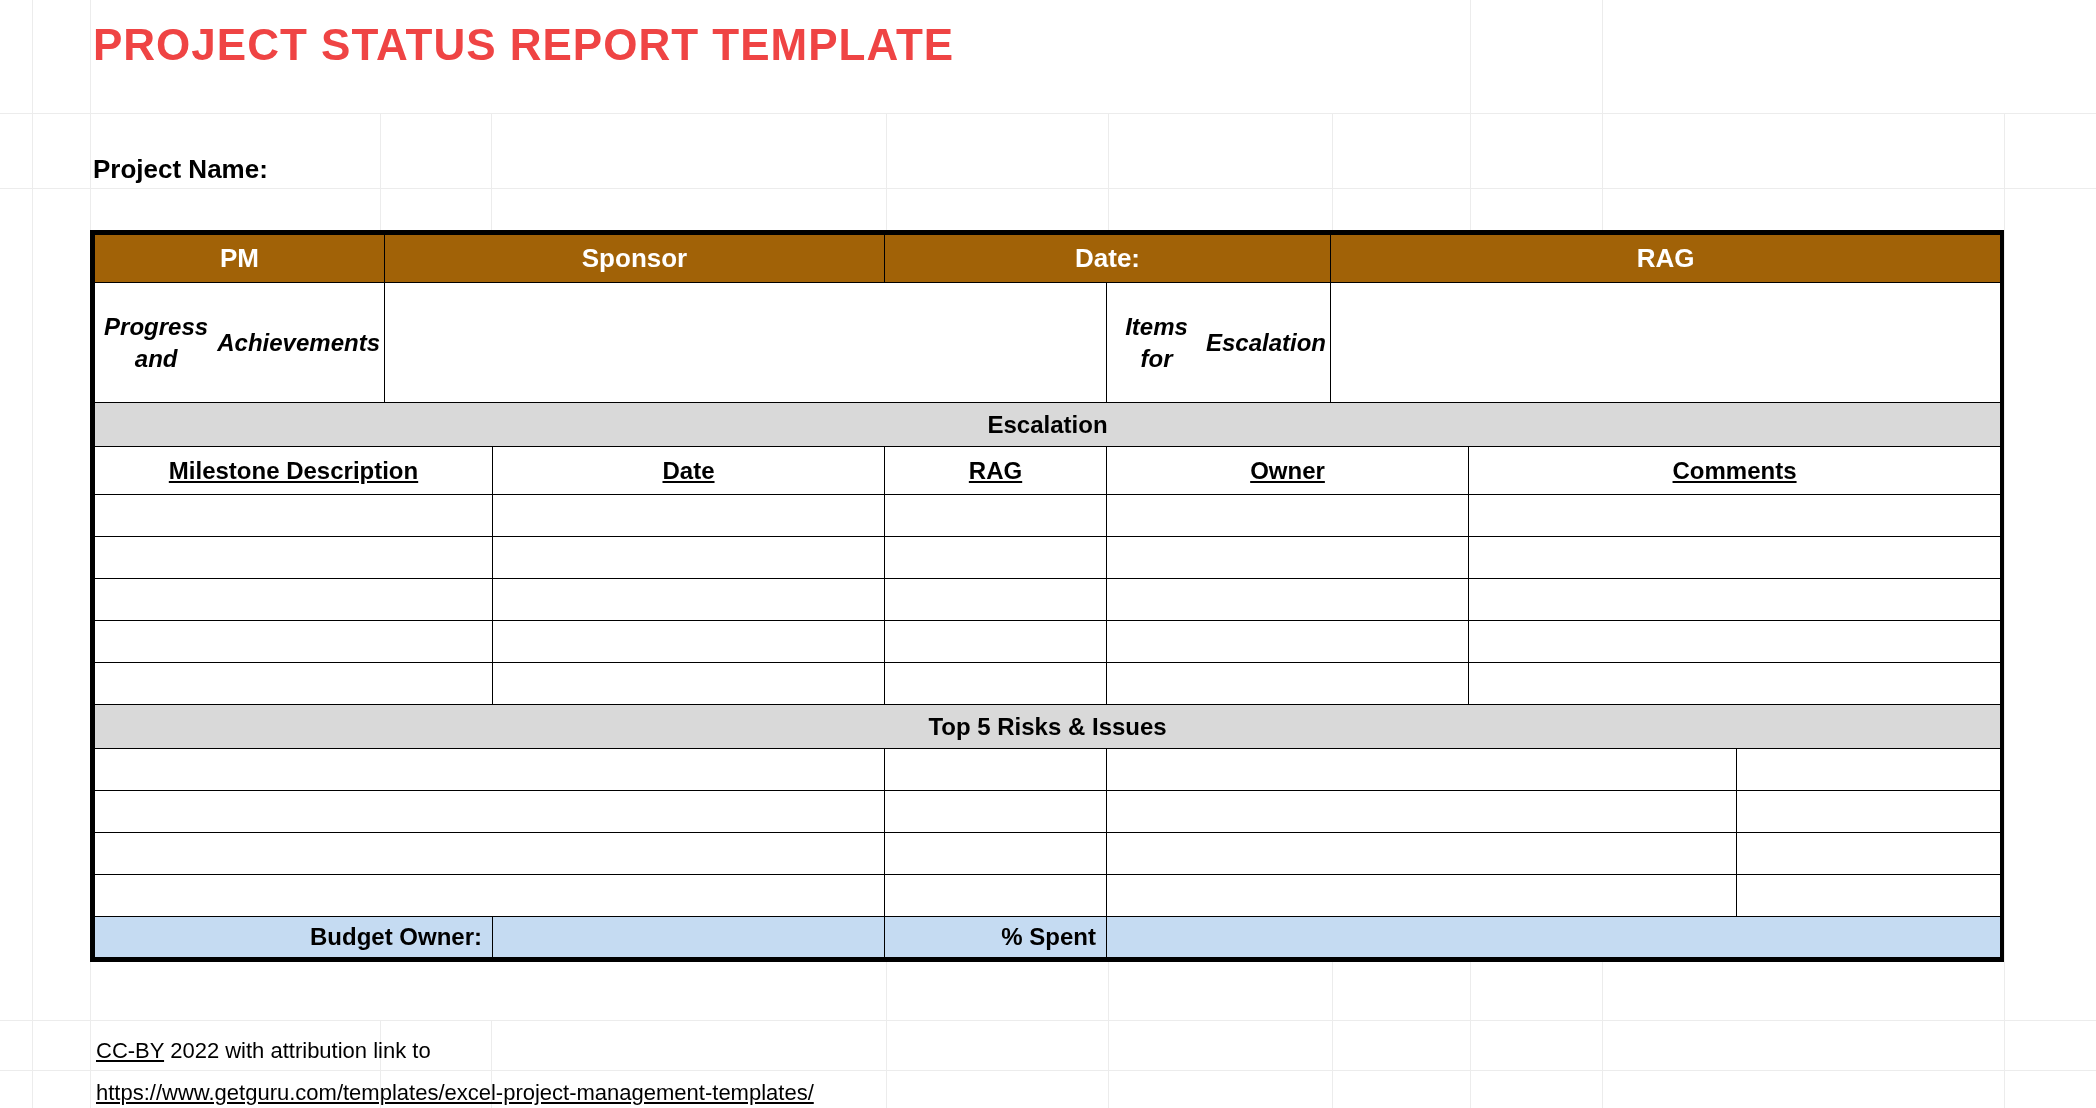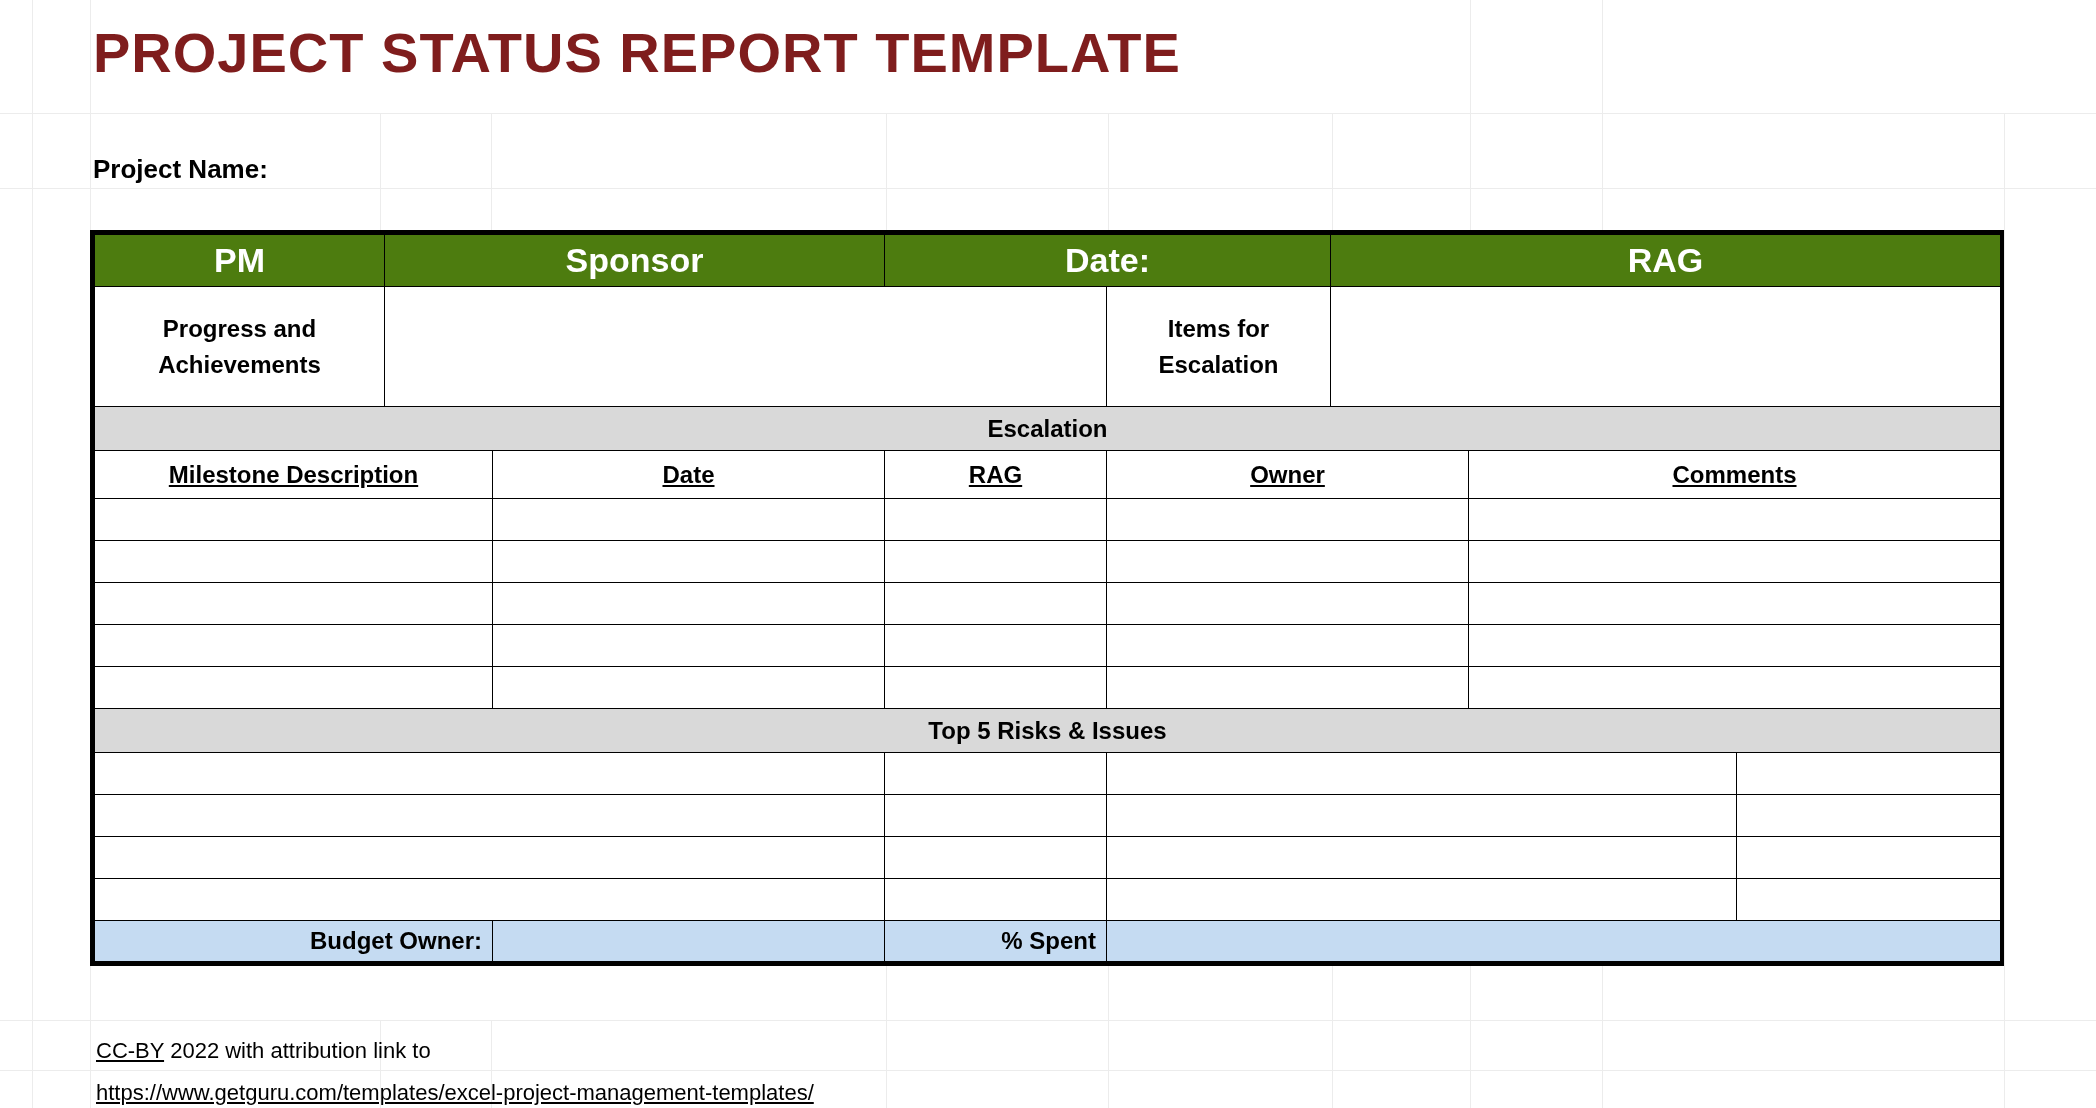--- a/index.html
+++ b/index.html
@@ -27,23 +27,23 @@
   }
   .gl-h { height: 1px; left: 0; right: 0; }
   .gl-v { width: 1px; top: 0; bottom: 0; }
 
   .title {
     position: absolute;
     left: 93px;
     top: 20px;
     font-family: "Arial Black", Arial, sans-serif;
     font-weight: 900;
-    font-size: 56px;
+    font-size: 44px;
     letter-spacing: 1px;
-    color: #7f1d1d;
+    color: #ef4444;
   }
   .project-name {
     position: absolute;
     left: 93px;
     top: 154px;
     font-weight: 700;
     font-size: 26px;
   }
 
   .main-table {
@@ -63,24 +63,24 @@
   }
   .main-table td, .main-table th {
     border: 1px solid #000;
     padding: 0;
     vertical-align: middle;
     box-sizing: border-box;
   }
 
   
   .row-blue td {
-    background: #4d7c0f;
+    background: #a16207;
     color: #fff;
     font-weight: 700;
-    font-size: 34px;
+    font-size: 26px;
     height: 48px;
     text-align: left;
     border-color: #000;
   }
   
   .row-prog td {
     height: 120px;
     font-weight: 700;
     font-size: 24px;
     text-align: center;
@@ -131,22 +131,23 @@
   .cell {
     display: flex;
     align-items: center;
     justify-content: center;
     width: 100%;
     height: 100%;
     padding: 6px 4px;
     box-sizing: border-box;
   }
   .cell.two-line {
-    flex-direction: column;
+    flex-direction: row;
     gap: 4px;
+    font-style: italic;
   }
 </style>
 </head>
 <body>
 
 <div class="canvas">
 
   <div class="faint-grid">
     <div class="gl-h" style="top:113px"></div>
     <div class="gl-h" style="top:188px"></div>

